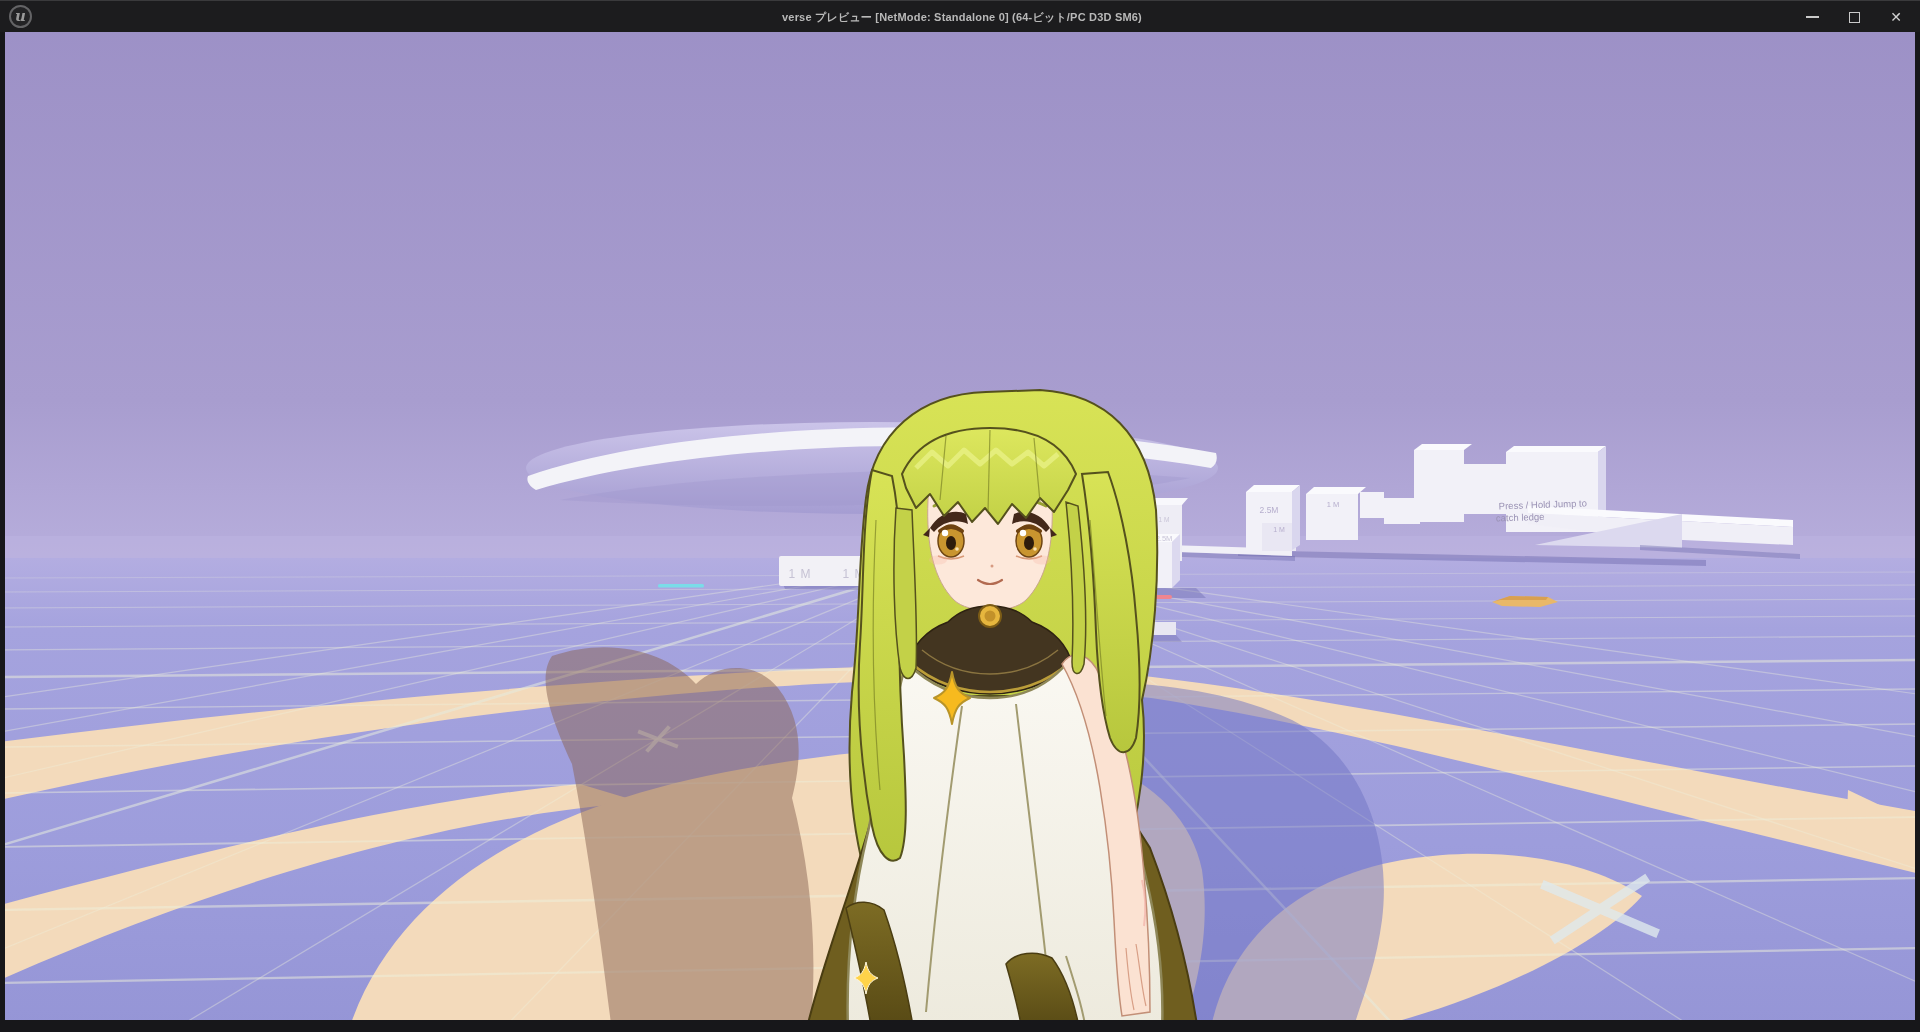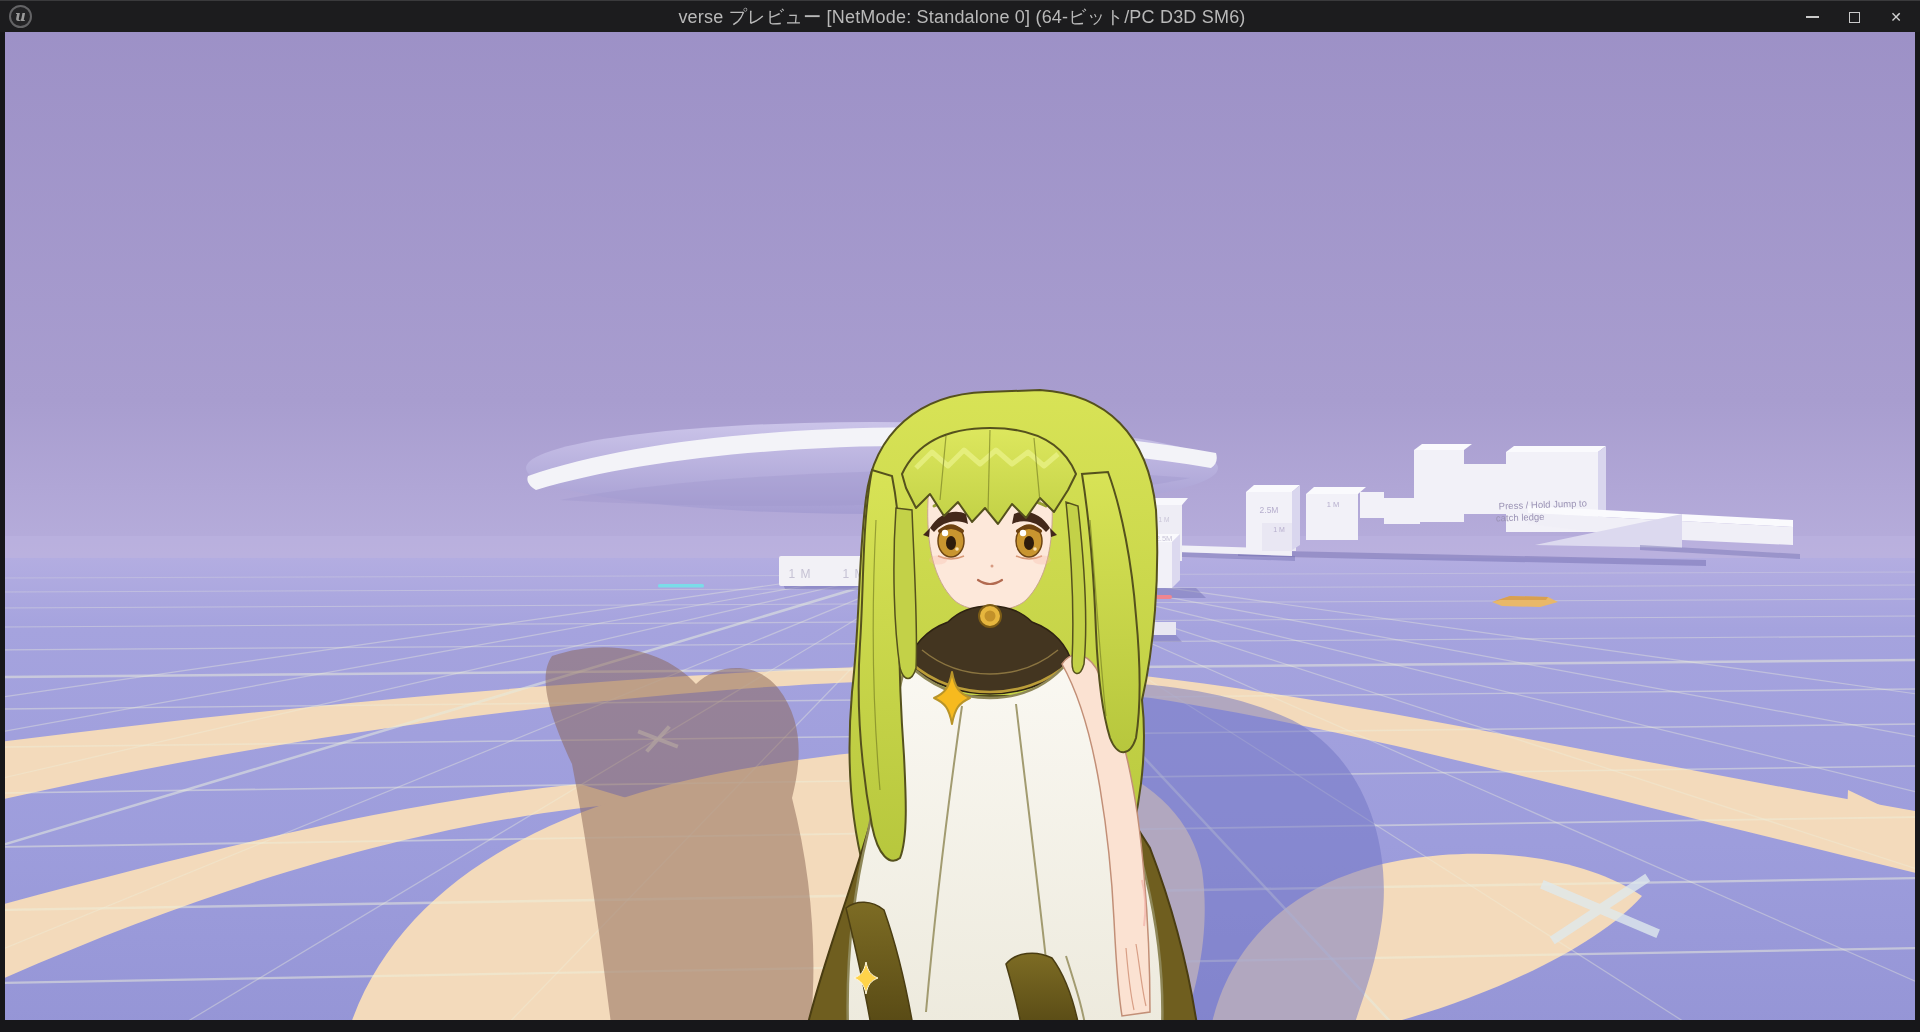--- a/index.html
+++ b/index.html
@@ -2,21 +2,21 @@
 <html><head>
 <meta charset="utf-8">
 <style>
   html,body{margin:0;padding:0;background:#000;}
   .window{position:relative;width:1920px;height:1032px;background:#17171a;overflow:hidden;
           font-family:"Liberation Sans",sans-serif;}
   
   .titlebar{position:absolute;left:0;top:0;width:100%;height:32px;background:#1c1c1e;
             border-top:1px solid #3a3a3c;box-sizing:border-box;z-index:40;}
   .title-text{position:absolute;left:4px;right:0;top:0;height:32px;display:flex;align-items:center;
-              justify-content:center;color:#b9b9b9;font-size:18px;letter-spacing:.2px;}
+              justify-content:center;color:#b9b9b9;font-size:11px;letter-spacing:.2px;font-weight:bold;}
   .logo{position:absolute;left:9px;top:4px;width:23px;height:23px;border-radius:50%;
         border:2px solid #646466;background:#232325;color:#9a9a9a;display:flex;align-items:center;
         justify-content:center;font-family:"DejaVu Serif",serif;font-style:italic;font-weight:bold;
         font-size:15px;line-height:1;box-sizing:border-box;}
   .win-btn{position:absolute;top:0;width:40px;height:32px;display:flex;align-items:center;
            justify-content:center;color:#d2d2d2;font-size:14px;cursor:pointer;}
   .btn-min{right:88px;}
   .btn-max{right:46px;}
   .btn-close{right:4px;}
   .min-glyph{display:block;width:13px;height:2px;background:#c9c9c9;}

